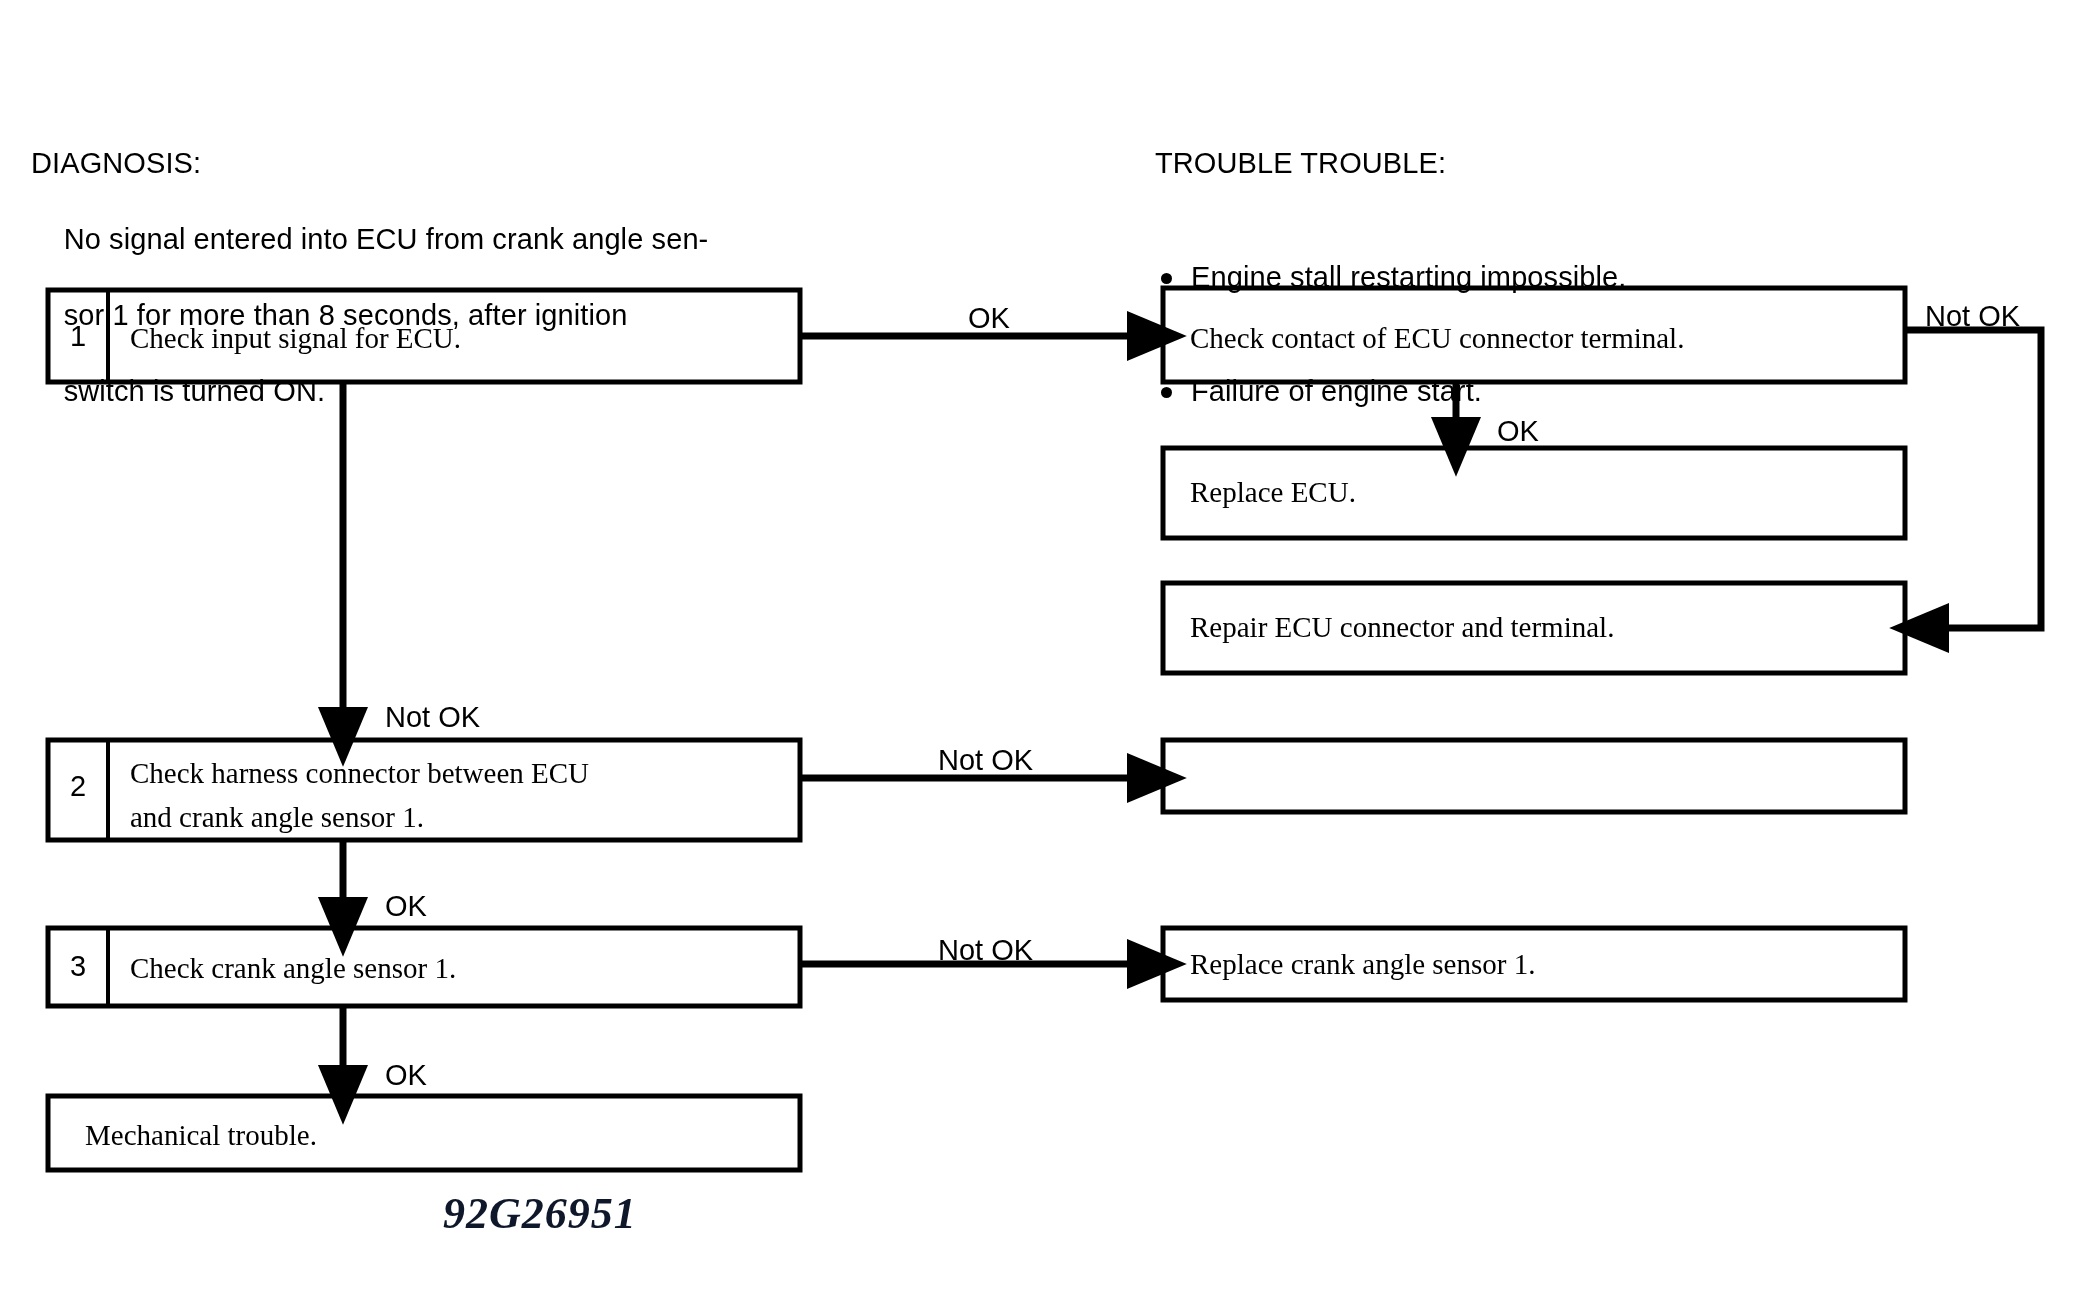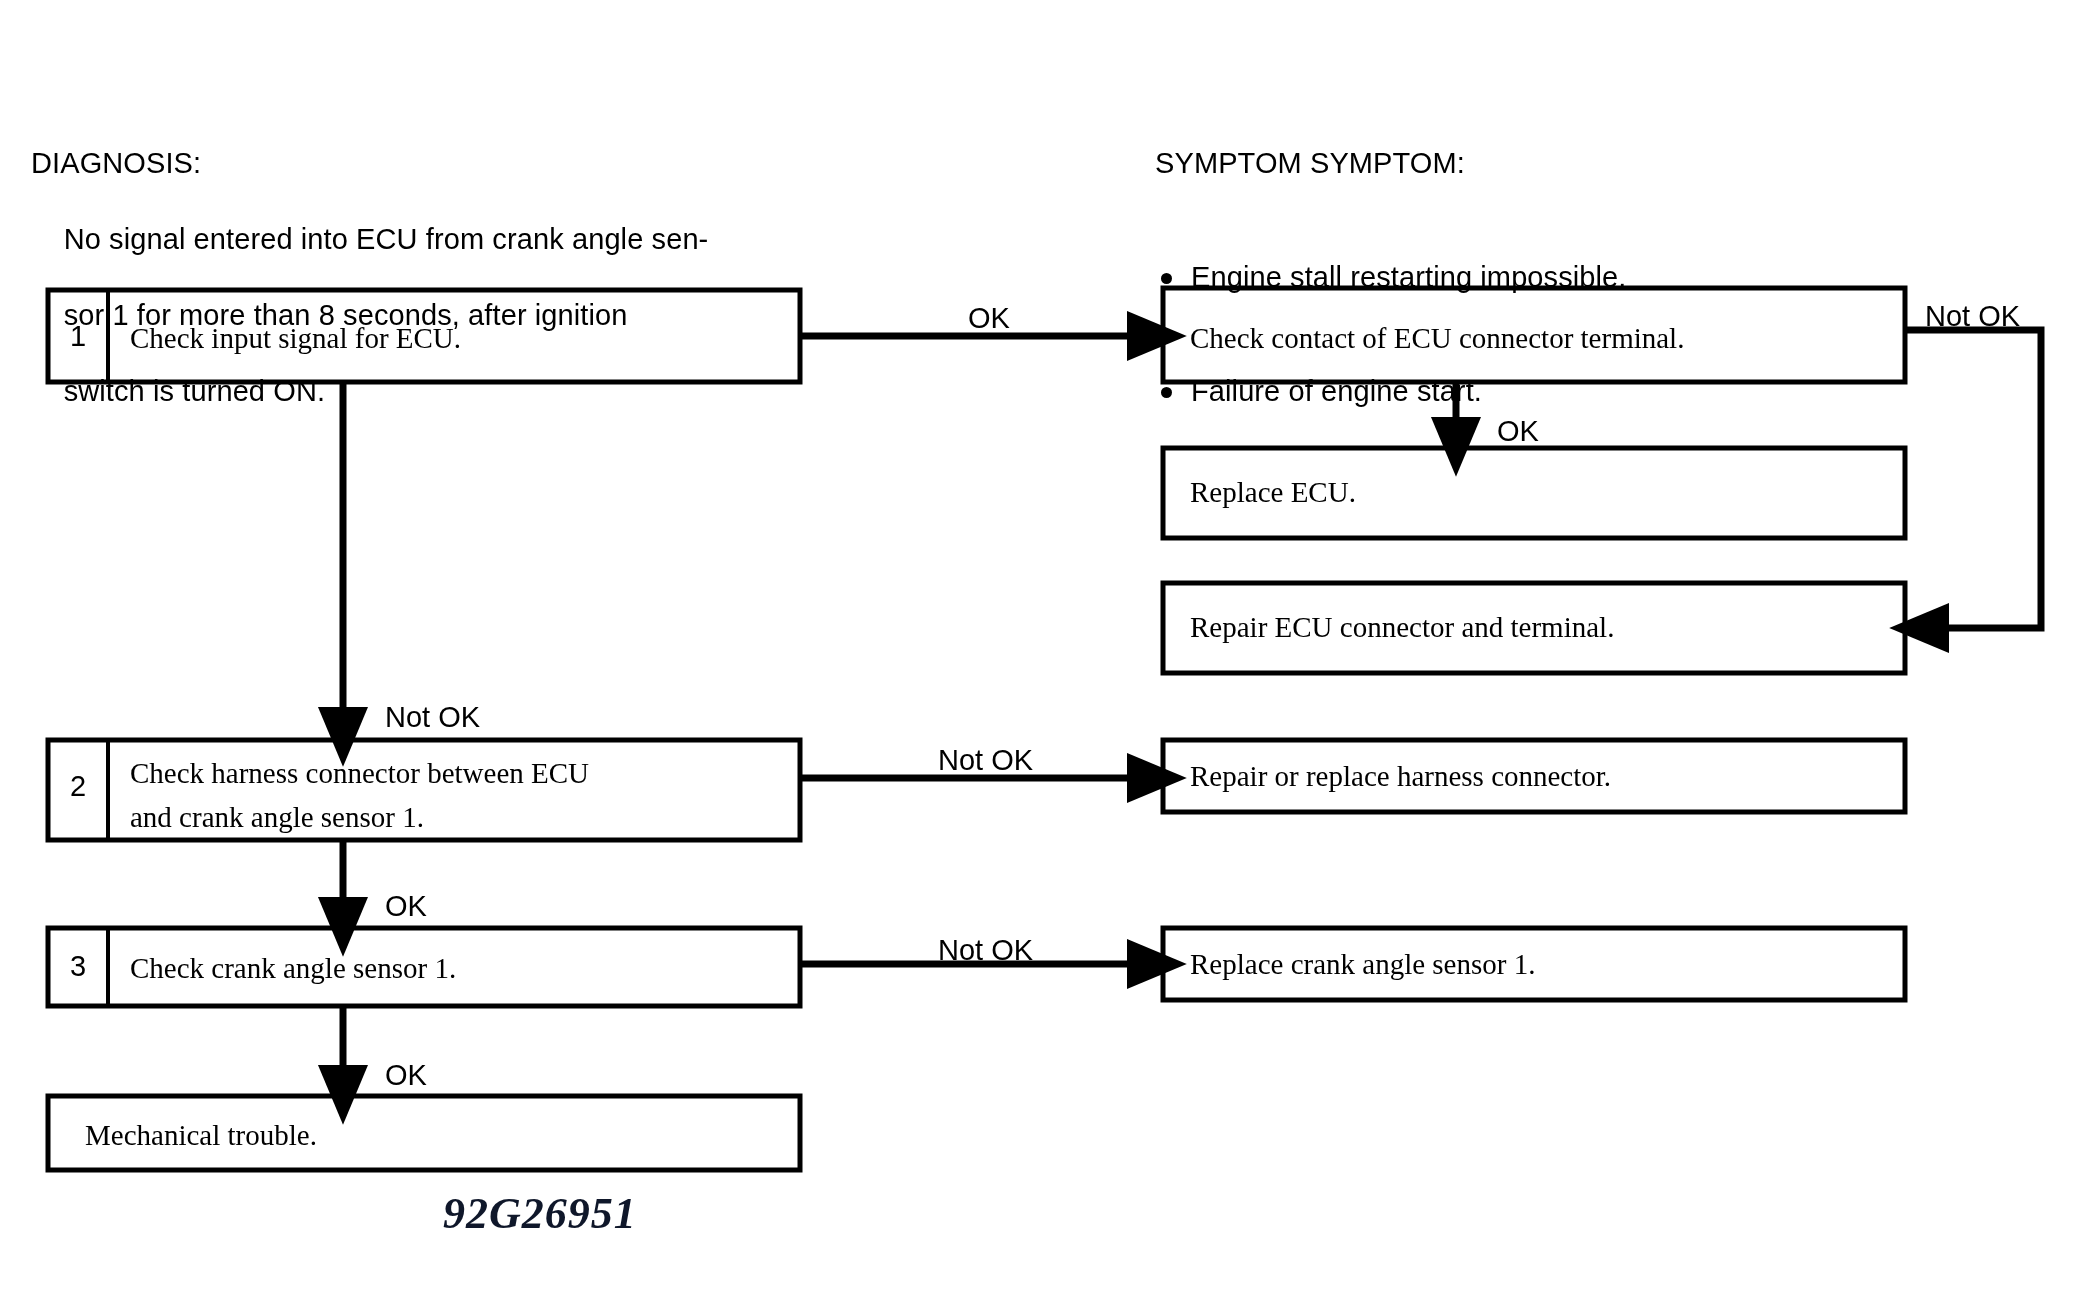--- a/index.html
+++ b/index.html
@@ -96,21 +96,21 @@
 <div id="sheet">
 
   <div class="hdr" id="diagnosis-block">
     <span class="title">DIAGNOSIS:</span>
     <span>No signal entered into ECU from crank angle sen-</span><br>
     <span>sor 1 for more than 8 seconds, after ignition</span><br>
     <span>switch is turned ON.</span>
   </div>
 
   <div class="hdr" id="symptom-block">
-    <span class="title">SYMPTOM SYMPTOM:</span>
+    <span class="title">TROUBLE TROUBLE:</span>
     <span class="bullet-row"><i class="dot"></i><span>Engine stall restarting impossible.</span></span>
     <span class="bullet-row"><i class="dot"></i><span>Failure of engine start.</span></span>
   </div>
 
   <svg class="flow" viewBox="0 0 2085 1293">
     <defs>
       <marker id="arrowR" markerWidth="10" markerHeight="10" refX="0.2" refY="3.6" orient="auto" markerUnits="strokeWidth">
         <path d="M0,0 L0,7.2 L8.6,3.6 z" fill="#000"></path>
       </marker>
       <marker id="arrowD" markerWidth="10" markerHeight="10" refX="0.2" refY="3.6" orient="auto" markerUnits="strokeWidth">
@@ -163,21 +163,20 @@
   <div class="boxtext" style="left:130px; top:797px;">and crank angle sensor 1.</div>
 
   <div class="numtext" style="left:48px; top:950px; width:60px;">3</div>
   <div class="boxtext" style="left:130px; top:948px;">Check crank angle sensor 1.</div>
 
   <div class="boxtext" style="left:85px; top:1115px;">Mechanical trouble.</div>
 
   <div class="boxtext" style="left:1190px; top:318px;">Check contact of ECU connector terminal.</div>
   <div class="boxtext" style="left:1190px; top:472px;">Replace ECU.</div>
   <div class="boxtext" style="left:1190px; top:607px;">Repair ECU connector and terminal.</div>
-  <div class="boxtext" style="left:1190px; top:756px;">Repair or replace harness connector.</div>
   <div class="boxtext" style="left:1190px; top:944px;">Replace crank angle sensor 1.</div>
 
   <div class="edgelabel" style="left:968px; top:285px;">OK</div>
   <div class="edgelabel" style="left:385px; top:684px;">Not OK</div>
   <div class="edgelabel" style="left:1497px; top:398px;">OK</div>
   <div class="edgelabel" style="left:1925px; top:283px;">Not OK</div>
   <div class="edgelabel" style="left:938px; top:727px;">Not OK</div>
   <div class="edgelabel" style="left:385px; top:873px;">OK</div>
   <div class="edgelabel" style="left:938px; top:917px;">Not OK</div>
   <div class="edgelabel" style="left:385px; top:1042px;">OK</div>

